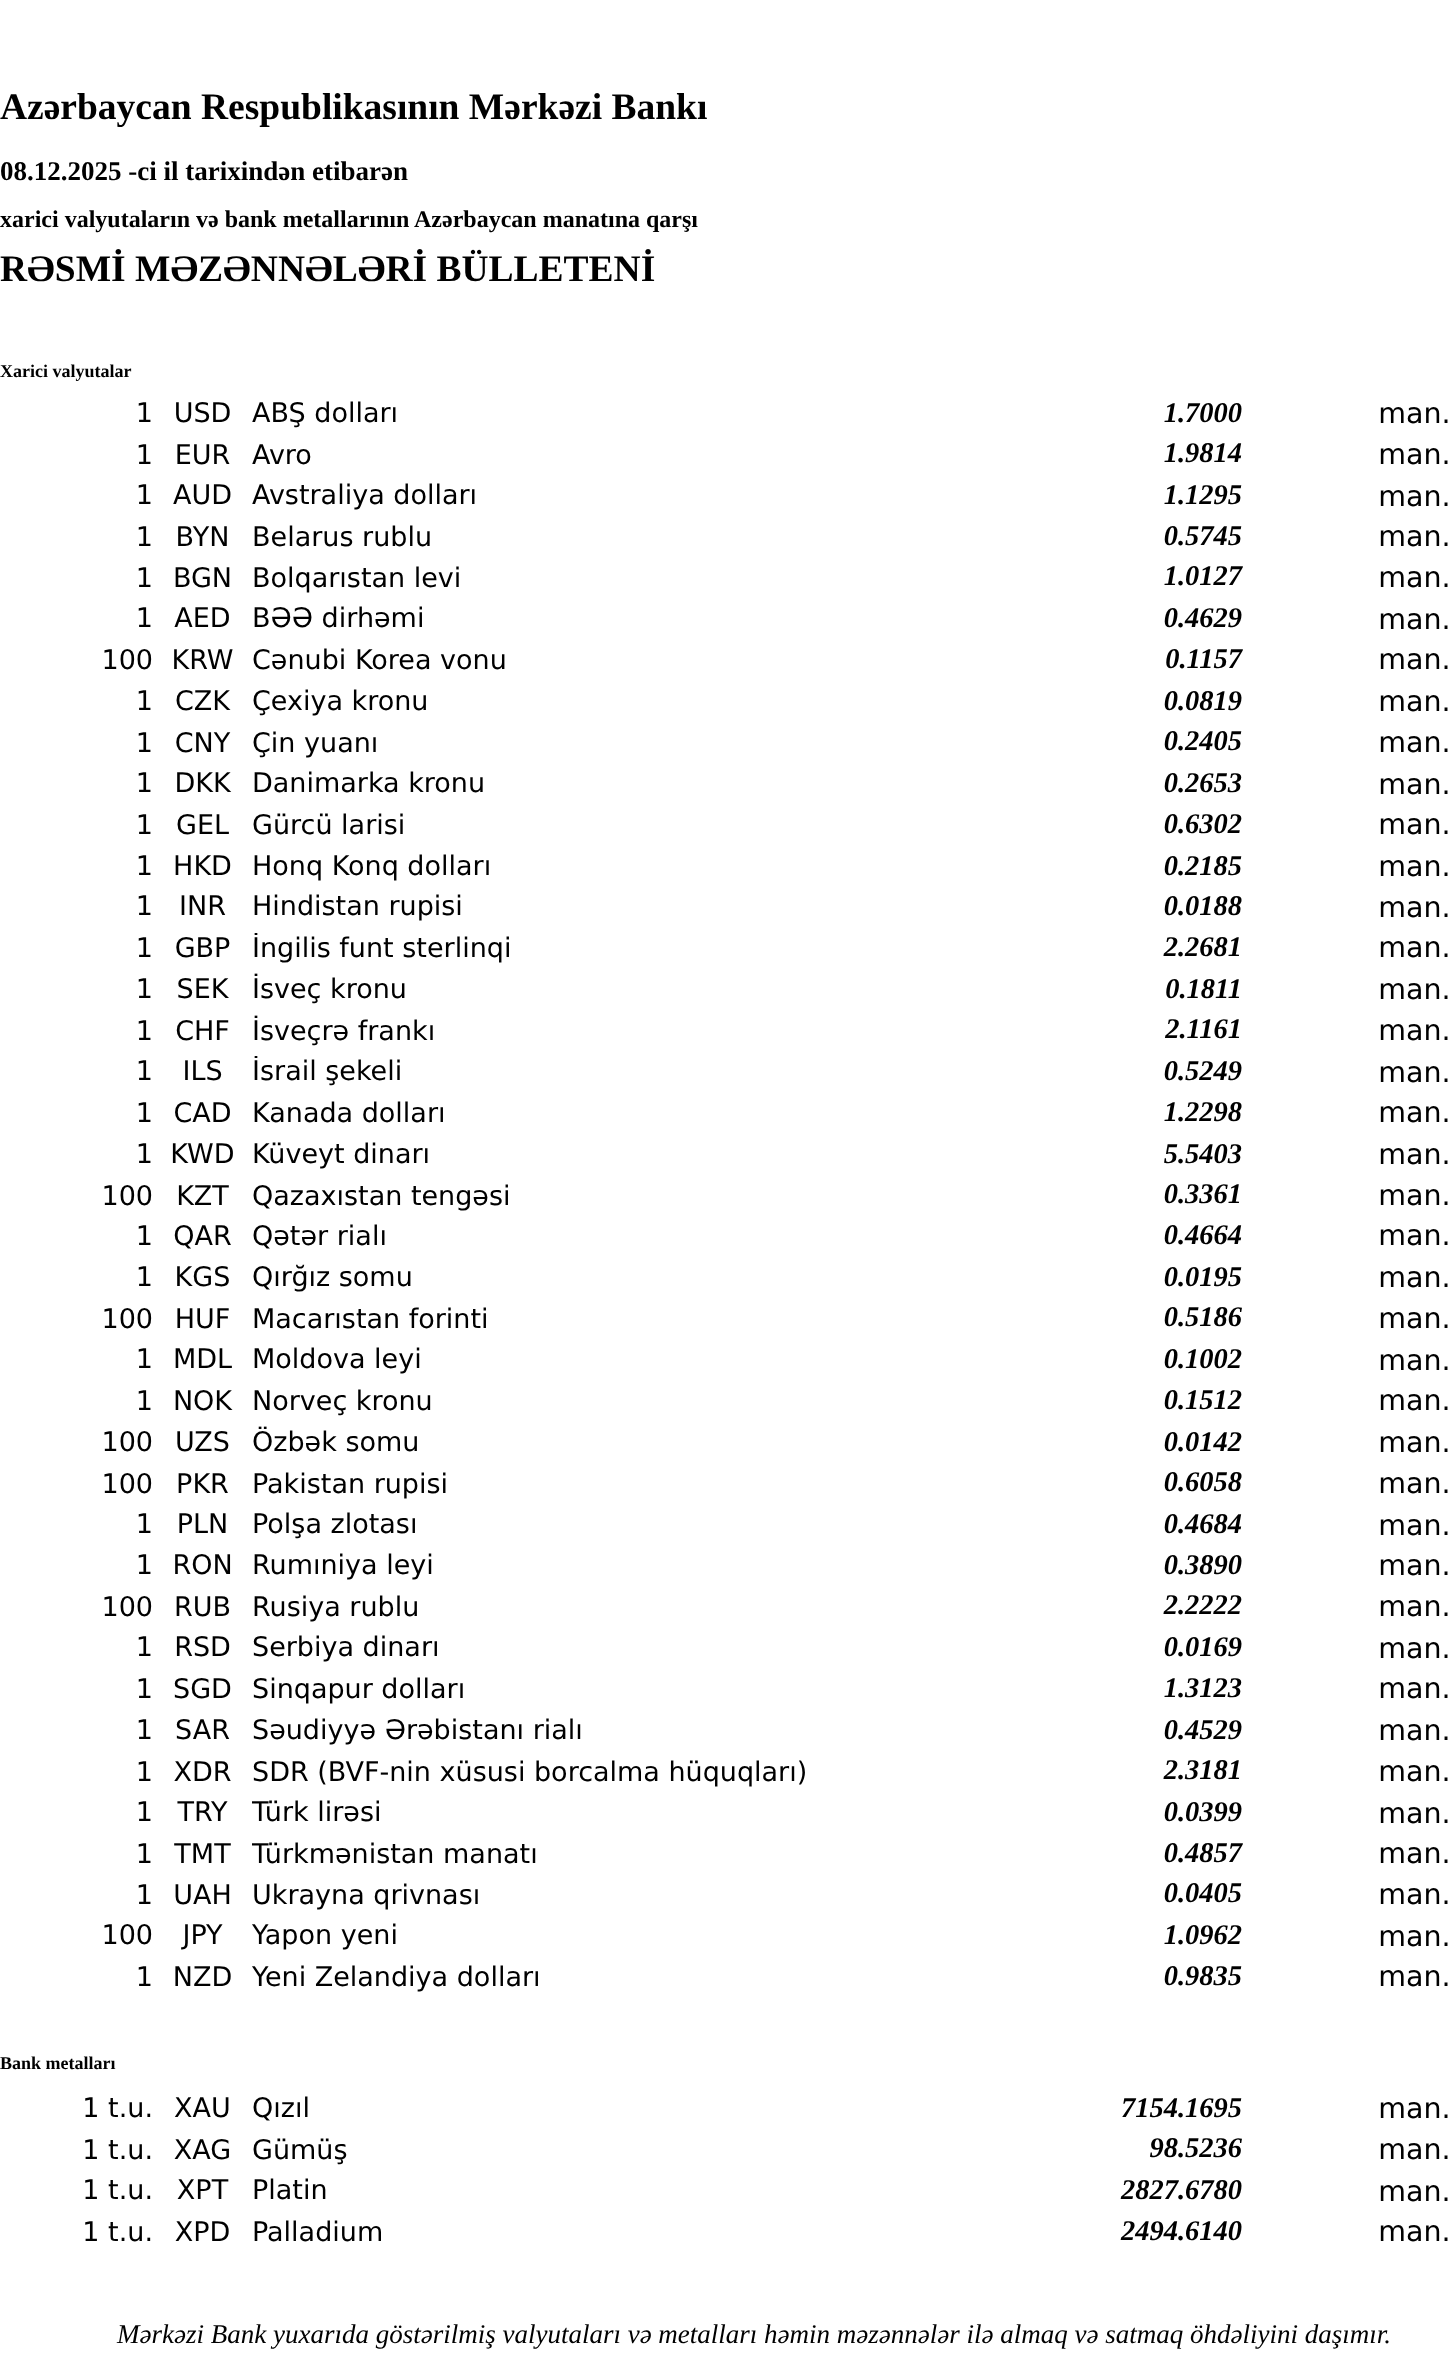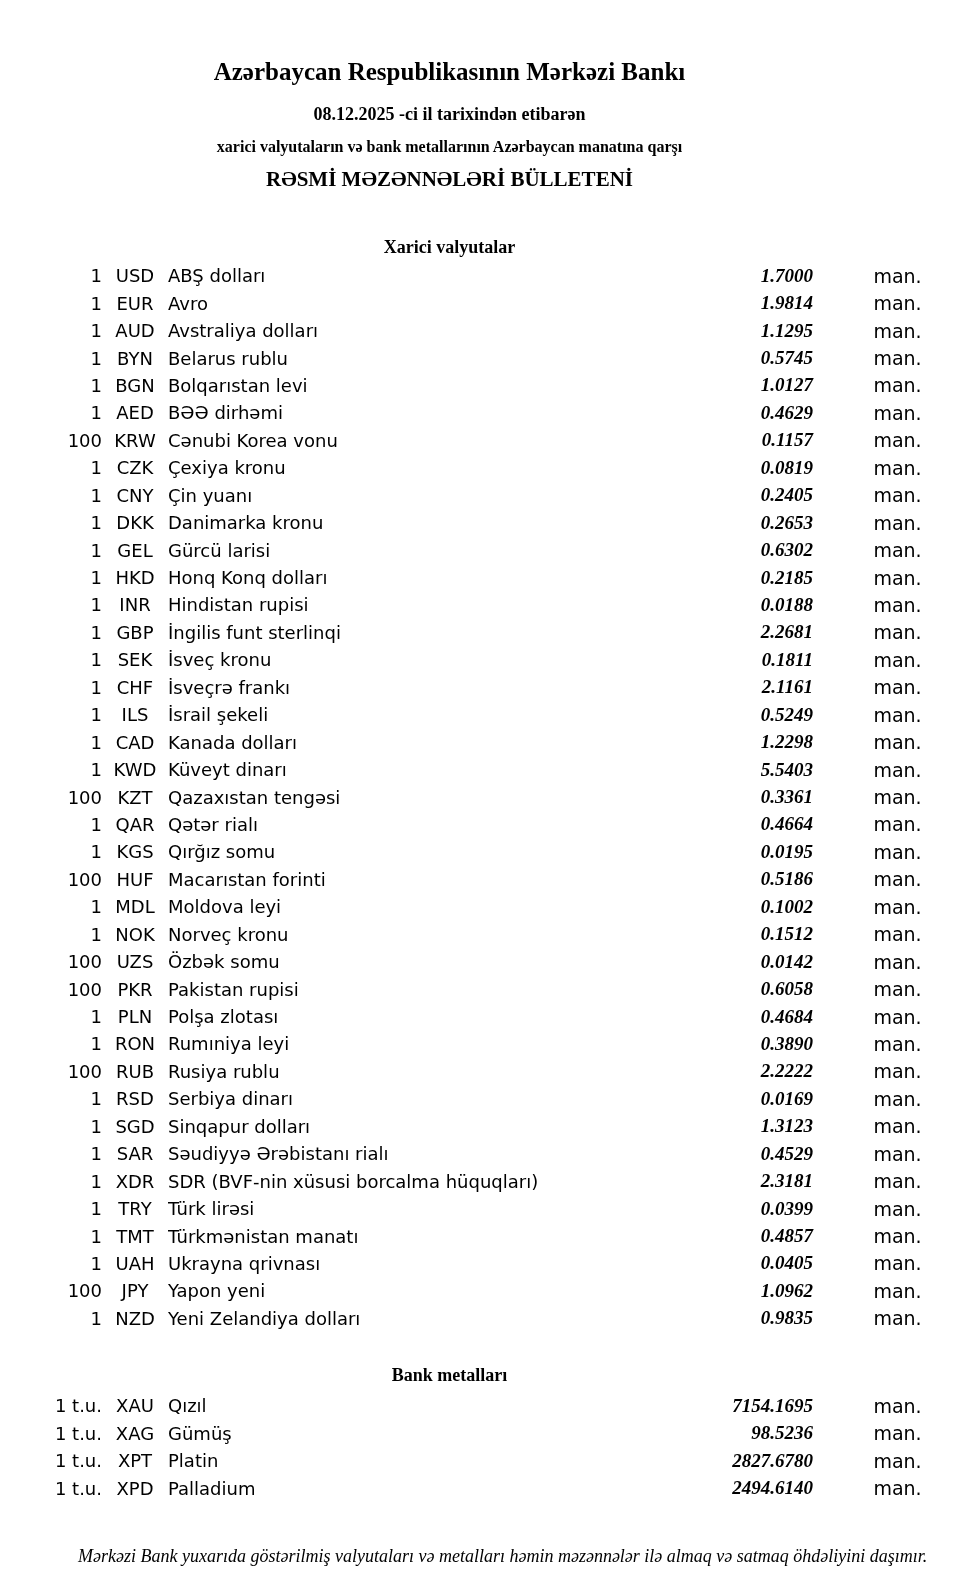--- a/index.html
+++ b/index.html
@@ -13,21 +13,20 @@
     height: 1586px;
     background: #ffffff;
     color: #000000;
     font-family: "DejaVu Sans", sans-serif;
     overflow: hidden;
   }
   .centered {
     position: absolute;
     left: 0;
     width: 899px;
-    text-align: center;
     white-space: nowrap;
   }
   .title {
     top: 57px;
     font-family: "Liberation Serif", serif;
     font-weight: bold;
     font-size: 25px;
     line-height: 30px;
   }
   .date-line {
@@ -41,27 +40,27 @@
     top: 135px;
     font-family: "Liberation Serif", serif;
     font-weight: bold;
     font-size: 16px;
     line-height: 23px;
   }
   .bulletin-title {
     top: 168px;
     font-family: "Liberation Serif", serif;
     font-weight: bold;
-    font-size: 21px;
+    font-size: 25px;
     line-height: 23px;
   }
   .section-title {
     font-family: "Liberation Serif", serif;
     font-weight: bold;
-    font-size: 18px;
+    font-size: 12px;
     line-height: 22px;
   }
   .currencies-title { top: 236px; }
   .metals-title { top: 1364px; }
   .table {
     position: absolute;
     left: 0;
     width: 967px;
   }
   .currencies-table { top: 262px; }
@@ -94,22 +93,21 @@
     width: 150px;
     text-align: right;
     font-family: "Liberation Serif", serif;
     font-style: italic;
     font-weight: bold;
     font-size: 19px;
     white-space: nowrap;
   }
   .unit {
     width: 139px;
-    padding-left: 15px;
-    text-align: center;
+    text-align: right;
     font-size: 19px;
     white-space: nowrap;
   }
   .footer-note {
     position: absolute;
     top: 1545px;
     left: 38px;
     width: 900px;
     font-family: "Liberation Serif", serif;
     font-style: italic;

